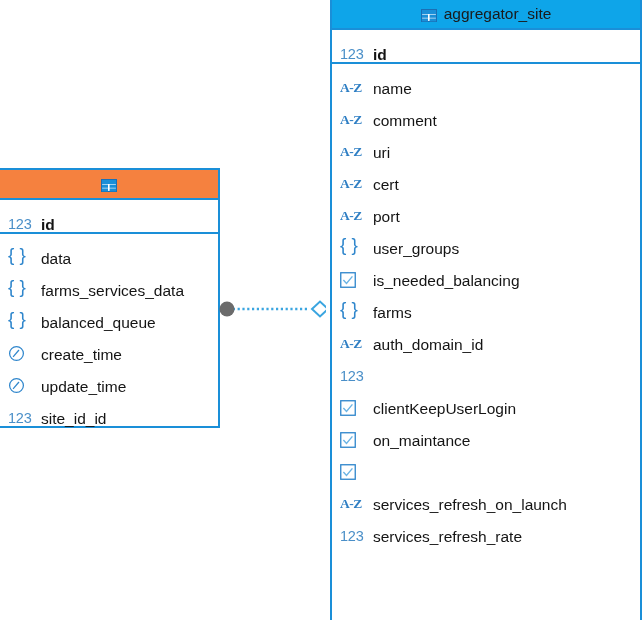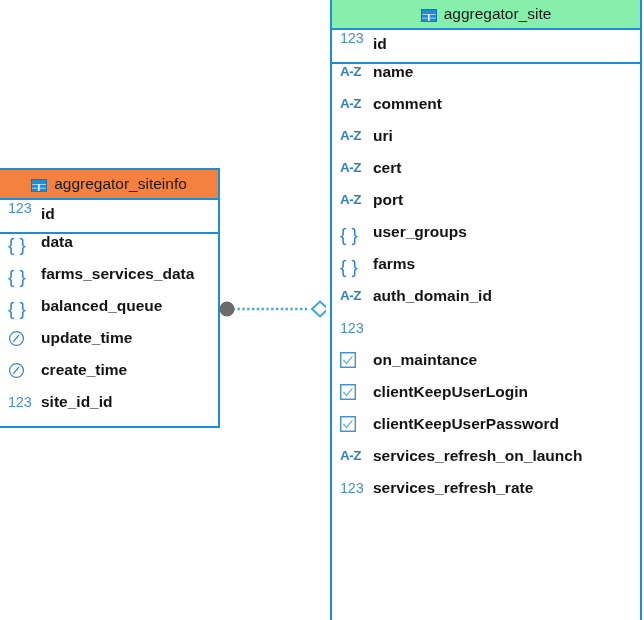--- a/index.html
+++ b/index.html
@@ -29,55 +29,56 @@
     height: 30px;
     display: flex;
     align-items: center;
     justify-content: center;
     gap: 7px;
     font-size: 15.5px;
     color: #1a1a1a;
     border-bottom: 2px solid #1a8fd8;
     flex: 0 0 auto;
   }
-  .entity-header.cream { background: #86efac; }
+  .entity-header.cream { background: #0ea5e9; }
   .entity-header.orange { background: #f5813f; }
 
   .table-icon {
     width: 16px; height: 13px;
     display: block;
     flex: 0 0 auto;
   }
 
   .pk-row {
     border-bottom: 2px solid #1a8fd8;
   }
 
   .field {
     height: 32px;
     display: flex;
-    align-items: flex-start;
+    align-items: flex-end;
     padding-left: 8px;
     gap: 7px;
     font-size: 15.5px;
     color: #141414;
     flex: 0 0 auto;
     white-space: nowrap;
   }
   .field.pk .fname { font-weight: bold; margin-top: 6px; }
-  .fname { line-height: 1; font-weight: bold; }
+  .fname { line-height: 1; }
 
   
   .ficon {
     width: 26px;
     flex: 0 0 auto;
     display: flex;
     align-items: center;
     justify-content: flex-start;
     color: #3a86c8;
+    font-family: Liberation Serif, serif;
   }
   .ficon.num {
     font-size: 14.5px;
     font-family: "Liberation Sans", sans-serif;
     color: #4a8fc8;
     letter-spacing: -0.2px;
   }
   .ficon.az {
     font-size: 13.5px;
     font-weight: bold;
@@ -124,21 +125,20 @@
       <span class="table-icon">
         <svg viewBox="0 0 16 13" width="16" height="13">
           <rect x="0.5" y="0.5" width="15" height="12" fill="#ffffff" stroke="#1a6fb5" stroke-width="1.2"></rect>
           <rect x="1" y="1" width="14" height="4" fill="#1a8fd8"></rect>
           <rect x="1" y="5.6" width="6" height="3.2" fill="#1a8fd8"></rect>
           <rect x="8.6" y="5.6" width="6.4" height="3.2" fill="#1a8fd8"></rect>
           <rect x="1" y="9.4" width="6" height="3" fill="#1a8fd8"></rect>
           <rect x="8.6" y="9.4" width="6.4" height="3" fill="#1a8fd8"></rect>
         </svg>
       </span>
-      <span>aggregator_siteinfo</span>
     </div>
 
     <div class="pk-row">
       <div class="field pk">
         <span class="ficon num">123</span>
         <span class="fname">id</span>
       </div>
     </div>
 
     <div class="field">
@@ -153,30 +153,30 @@
       <span class="ficon json">{ }</span>
       <span class="fname">balanced_queue</span>
     </div>
     <div class="field">
       <span class="ficon">
         <svg viewBox="0 0 18 18" width="17" height="17">
           <circle cx="9" cy="9" r="7.3" fill="none" stroke="#2f86cc" stroke-width="1.3"></circle>
           <line x1="5.4" y1="12.6" x2="11.6" y2="5.3" stroke="#2f86cc" stroke-width="1.3"></line>
         </svg>
       </span>
-      <span class="fname">update_time</span>
+      <span class="fname">create_time</span>
     </div>
     <div class="field">
       <span class="ficon">
         <svg viewBox="0 0 18 18" width="17" height="17">
           <circle cx="9" cy="9" r="7.3" fill="none" stroke="#2f86cc" stroke-width="1.3"></circle>
           <line x1="5.4" y1="12.6" x2="11.6" y2="5.3" stroke="#2f86cc" stroke-width="1.3"></line>
         </svg>
       </span>
-      <span class="fname">create_time</span>
+      <span class="fname">update_time</span>
     </div>
     <div class="field">
       <span class="ficon num">123</span>
       <span class="fname">site_id_id</span>
     </div>
   </div>
 
   <svg id="relationship" viewBox="0 0 110 26">
     <line x1="12" y1="13" x2="92" y2="13" stroke="#3aa5e0" stroke-width="2.6" stroke-dasharray="2.2 2.6"></line>
     <circle cx="11" cy="13" r="7.5" fill="#6b6b6b"></circle>
@@ -223,56 +223,64 @@
     </div>
     <div class="field">
       <span class="ficon az">A-Z</span>
       <span class="fname">port</span>
     </div>
     <div class="field">
       <span class="ficon json">{ }</span>
       <span class="fname">user_groups</span>
     </div>
     <div class="field">
+      <span class="ficon">
+        <svg viewBox="0 0 17 17" width="16" height="16">
+          <rect x="0.8" y="0.8" width="15.4" height="15.4" fill="#ffffff" stroke="#2f86cc" stroke-width="1.4"></rect>
+          <polyline points="3.6,8.6 6.9,12.2 13.2,4.6" fill="none" stroke="#6cb4e4" stroke-width="1.5"></polyline>
+        </svg>
+      </span>
+      <span class="fname">is_needed_balancing</span>
+    </div>
+    <div class="field">
       <span class="ficon json">{ }</span>
       <span class="fname">farms</span>
     </div>
     <div class="field">
       <span class="ficon az">A-Z</span>
       <span class="fname">auth_domain_id</span>
     </div>
     <div class="field">
       <span class="ficon num">123</span>
     </div>
     <div class="field">
       <span class="ficon">
         <svg viewBox="0 0 17 17" width="16" height="16">
           <rect x="0.8" y="0.8" width="15.4" height="15.4" fill="#ffffff" stroke="#2f86cc" stroke-width="1.4"></rect>
           <polyline points="3.6,8.6 6.9,12.2 13.2,4.6" fill="none" stroke="#6cb4e4" stroke-width="1.5"></polyline>
         </svg>
       </span>
+      <span class="fname">clientKeepUserLogin</span>
+    </div>
+    <div class="field">
+      <span class="ficon">
+        <svg viewBox="0 0 17 17" width="16" height="16">
+          <rect x="0.8" y="0.8" width="15.4" height="15.4" fill="#ffffff" stroke="#2f86cc" stroke-width="1.4"></rect>
+          <polyline points="3.6,8.6 6.9,12.2 13.2,4.6" fill="none" stroke="#6cb4e4" stroke-width="1.5"></polyline>
+        </svg>
+      </span>
       <span class="fname">on_maintance</span>
     </div>
     <div class="field">
       <span class="ficon">
         <svg viewBox="0 0 17 17" width="16" height="16">
           <rect x="0.8" y="0.8" width="15.4" height="15.4" fill="#ffffff" stroke="#2f86cc" stroke-width="1.4"></rect>
           <polyline points="3.6,8.6 6.9,12.2 13.2,4.6" fill="none" stroke="#6cb4e4" stroke-width="1.5"></polyline>
         </svg>
       </span>
-      <span class="fname">clientKeepUserLogin</span>
-    </div>
-    <div class="field">
-      <span class="ficon">
-        <svg viewBox="0 0 17 17" width="16" height="16">
-          <rect x="0.8" y="0.8" width="15.4" height="15.4" fill="#ffffff" stroke="#2f86cc" stroke-width="1.4"></rect>
-          <polyline points="3.6,8.6 6.9,12.2 13.2,4.6" fill="none" stroke="#6cb4e4" stroke-width="1.5"></polyline>
-        </svg>
-      </span>
-      <span class="fname">clientKeepUserPassword</span>
     </div>
     <div class="field">
       <span class="ficon az">A-Z</span>
       <span class="fname">services_refresh_on_launch</span>
     </div>
     <div class="field">
       <span class="ficon num">123</span>
       <span class="fname">services_refresh_rate</span>
     </div>
   </div>

